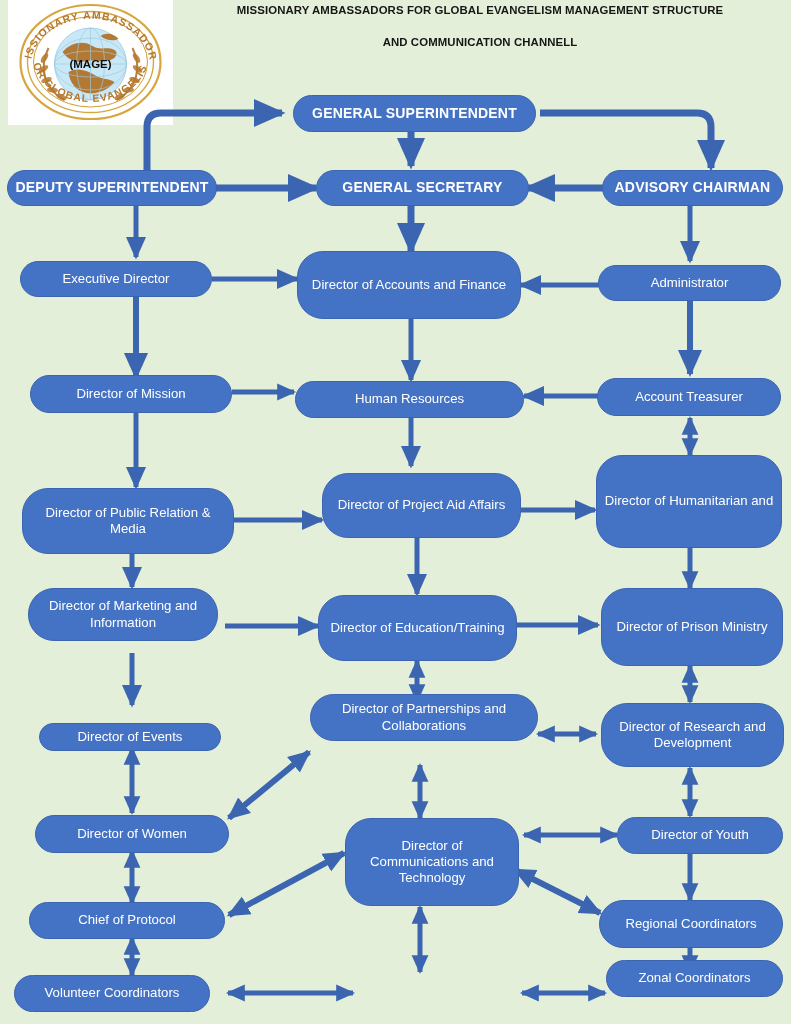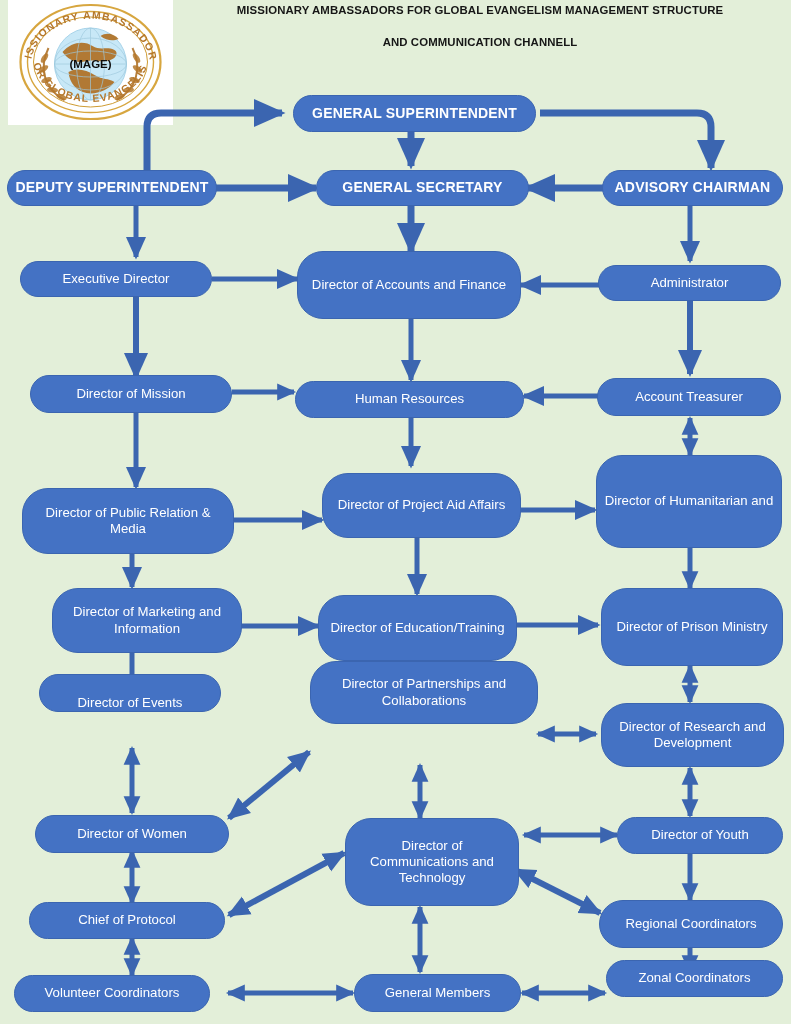--- a/index.html
+++ b/index.html
@@ -255,34 +255,34 @@
   <div class="node rounded reg" style="left:22px; top:488px; width:212px; height:66px;">
     <span>Director of Public Relation &amp; Media</span>
   </div>
   <div class="node rounded reg" style="left:322px; top:473px; width:199px; height:65px;">
     <span>Director of Project Aid Affairs</span>
   </div>
   <div class="node rounded reg" style="left:596px; top:455px; width:186px; height:93px;">
     <span>Director of Humanitarian and</span>
   </div>
 
-  <div class="node rounded reg" style="left:52px; top:588px; width:190px; height:65px;">
+  <div class="node rounded reg" style="left:28px; top:588px; width:190px; height:53px;">
     <span>Director of Marketing and Information</span>
   </div>
   <div class="node rounded reg" style="left:318px; top:595px; width:199px; height:66px;">
     <span>Director of Education/Training</span>
   </div>
   <div class="node rounded reg" style="left:601px; top:588px; width:182px; height:78px;">
     <span>Director of Prison Ministry</span>
   </div>
 
-  <div class="node pill reg" style="left:39px; top:674px; width:182px; height:38px;align-items:flex-end;">
+  <div class="node pill reg" style="left:39px; top:723px; width:182px; height:28px;">
     <span>Director of Events</span>
   </div>
-  <div class="node rounded reg" style="left:310px; top:661px; width:228px; height:63px;">
+  <div class="node rounded reg" style="left:310px; top:694px; width:228px; height:47px;">
     <span>Director of Partnerships and Collaborations</span>
   </div>
   <div class="node rounded reg" style="left:601px; top:703px; width:183px; height:64px;">
     <span>Director of Research and Development</span>
   </div>
 
   <div class="node pill reg" style="left:35px; top:815px; width:194px; height:38px;">
     <span>Director of Women</span>
   </div>
   <div class="node rounded reg" style="left:345px; top:818px; width:174px; height:88px;">
@@ -295,20 +295,17 @@
   <div class="node pill reg" style="left:29px; top:902px; width:196px; height:37px;">
     <span>Chief of Protocol</span>
   </div>
   <div class="node pill reg" style="left:599px; top:900px; width:184px; height:48px;">
     <span>Regional Coordinators</span>
   </div>
 
   <div class="node pill reg" style="left:14px; top:975px; width:196px; height:37px;">
     <span>Volunteer Coordinators</span>
   </div>
-  <div class="node pill reg" style="left:354px; top:974px; width:167px; height:38px;">
-    <span>General Members</span>
-  </div>
   <div class="node pill reg" style="left:606px; top:960px; width:177px; height:37px;">
     <span>Zonal Coordinators</span>
   </div>
 
 </div>
 
 </body></html>

